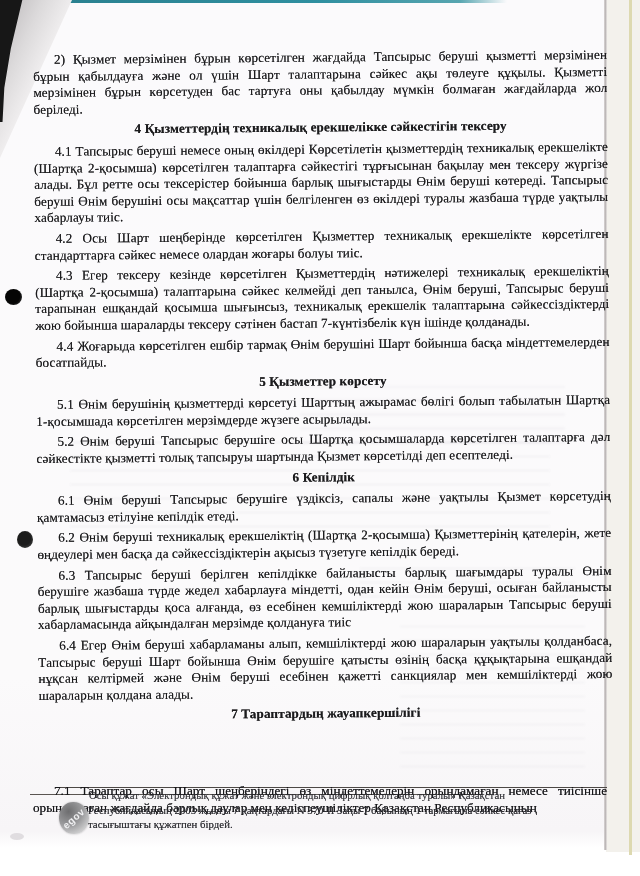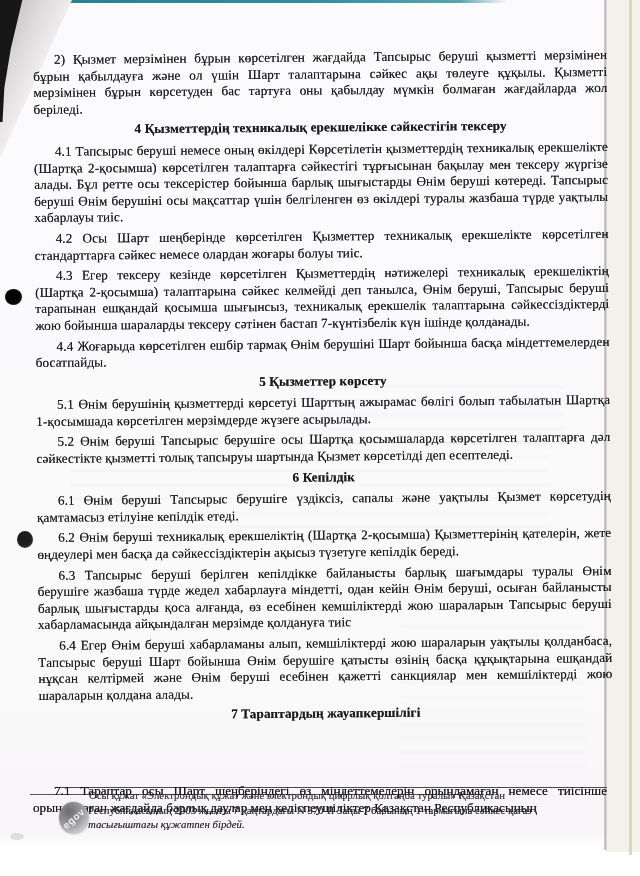--- a/index.html
+++ b/index.html
@@ -73,21 +73,21 @@
   }
   .stamp-line-a { position:absolute; left:55px; top:787px; width:552px; height:1px; background:#4c4845; }
   .stamp-line-b { position:absolute; left:30px; top:794px; width:452px; height:1px; background:#5a5552; }
   .stamp {
     position:absolute; left:88px; top:788px; width:480px;
     color:#2e2e33; font-size:10.8px; line-height:14.6px;
     text-shadow:0 0 .3px rgba(46,46,51,.7);
   }
   .stamp .s1 { position:absolute; left:-26px; top:0; width:470px; white-space:nowrap; overflow:hidden; opacity:.92;text-align:center; }
   .stamp .s2 { position:absolute; left:0; top:15px; white-space:nowrap;text-align:center; }
-  .stamp .s3 { position:absolute; left:0; top:29px; white-space:nowrap;font-style:italic; }
+  .stamp .s3 { position:absolute; left:0; top:29px; white-space:nowrap; }
   .egov-logo {
     position:absolute; left:59px; top:802px; width:30px; height:32px;
     border-radius:48% 52% 50% 50%;
     background:radial-gradient(circle at 32% 30%, #6d6d6f 0%, #9a9a9c 45%, #d2d2d3 80%);
     display:flex; align-items:center; justify-content:center;
     box-shadow:0 0 2px rgba(0,0,0,.25);
   }
   .egov-logo span {
     transform:rotate(-42deg); font-size:10px; font-weight:700; color:#efeff1;
     font-family:"Liberation Sans", sans-serif; letter-spacing:.5px;

